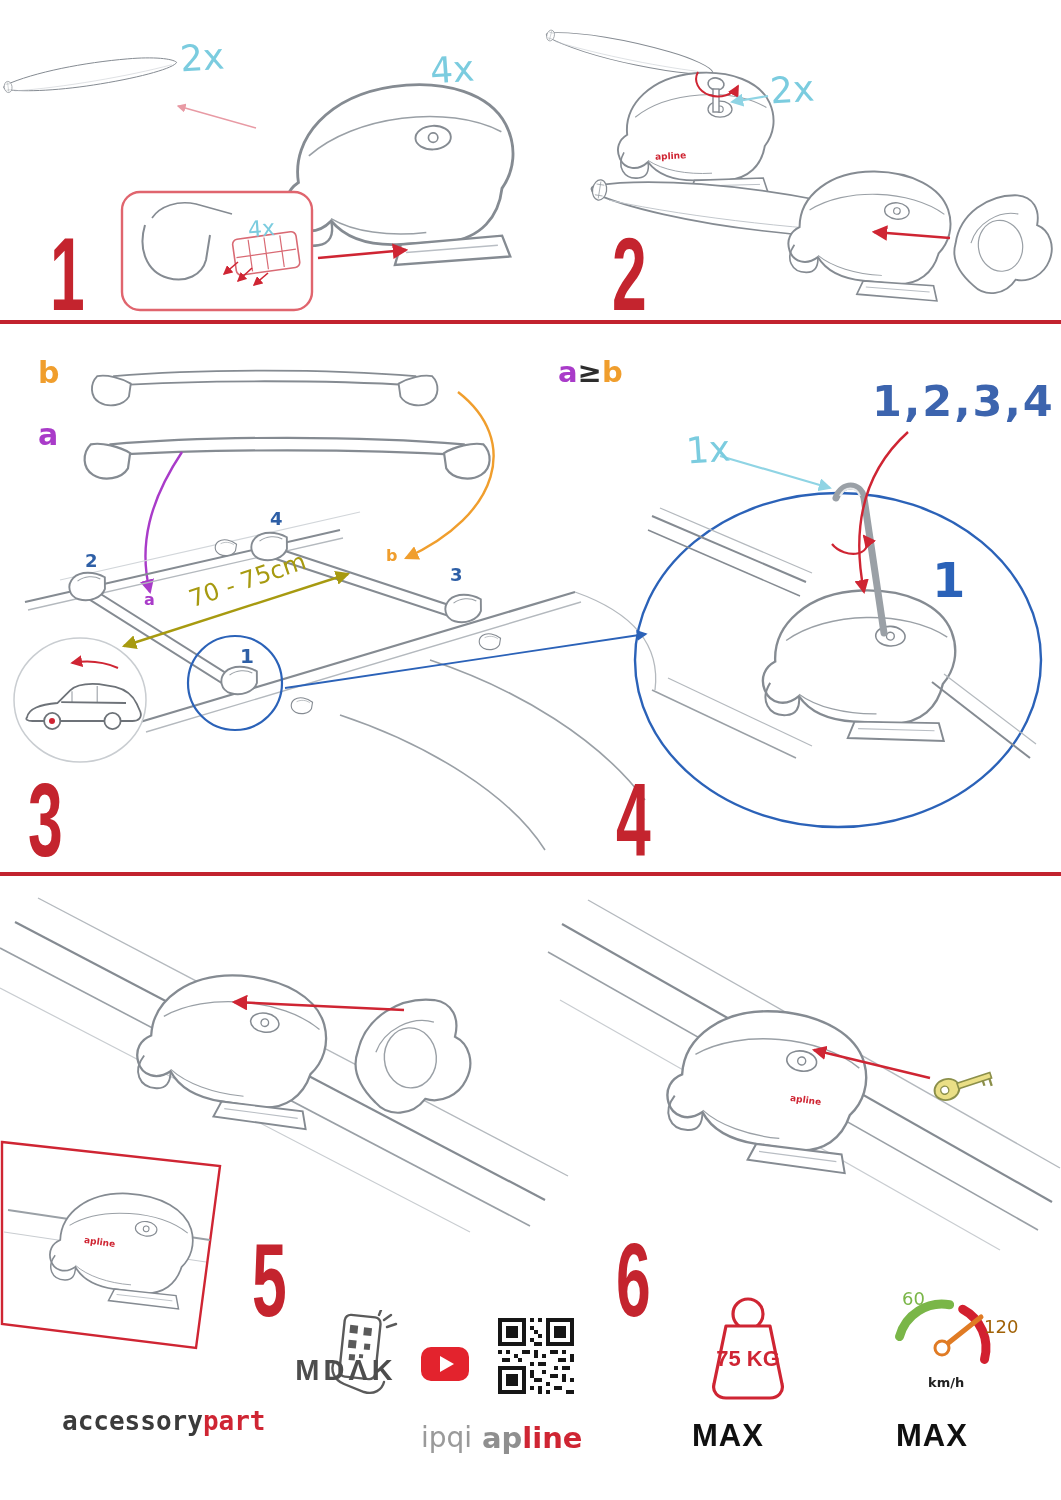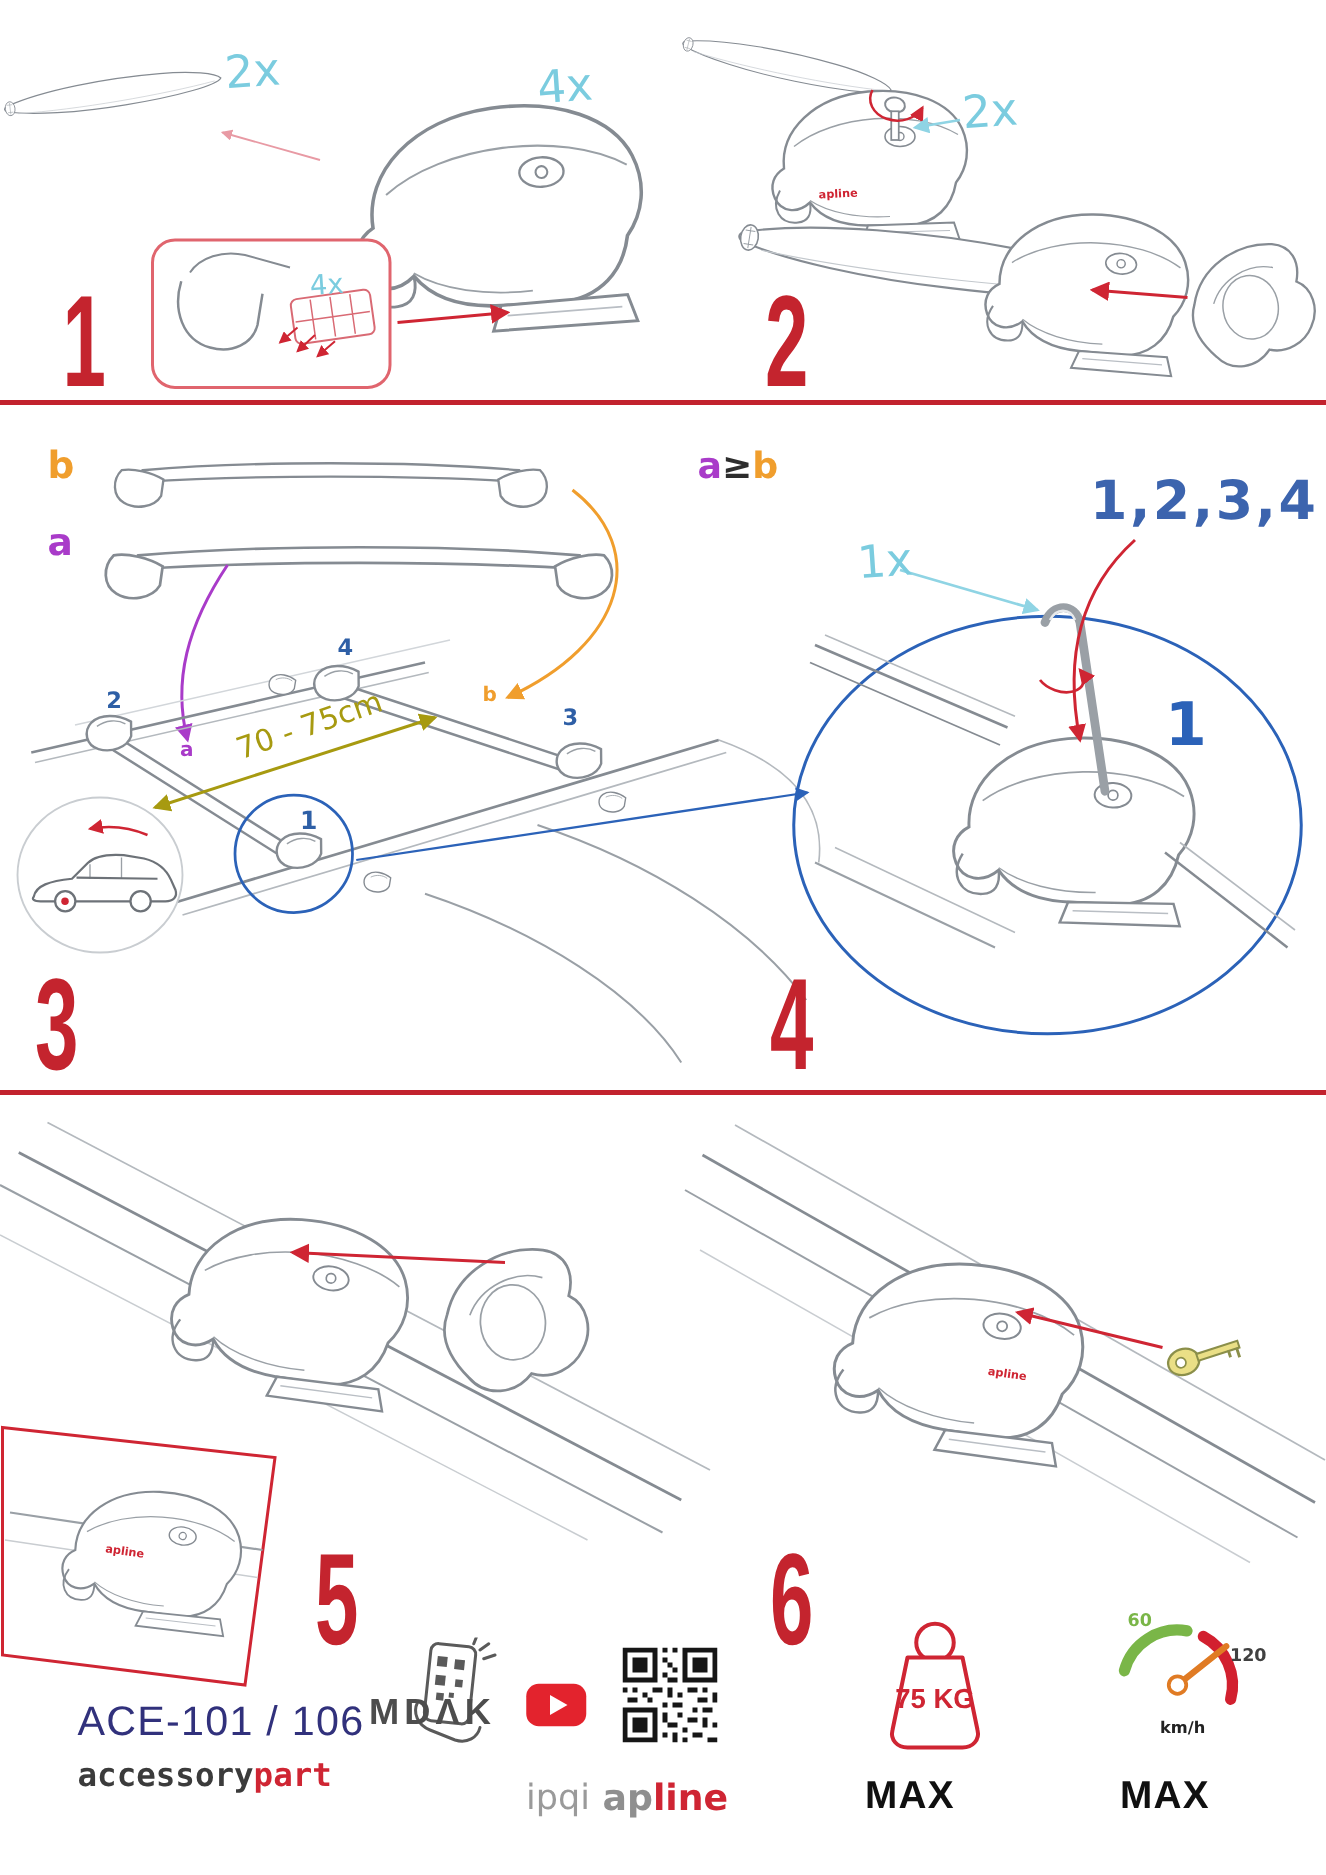--- a/index.html
+++ b/index.html
@@ -25,21 +25,21 @@
   .aplinesm{font-size:9px;font-weight:bold;color:#cf2533}
   .model{font-family:"Liberation Sans",sans-serif;font-size:33px;color:#31317c;letter-spacing:1px}
   .brand{font-family:"DejaVu Sans Mono",monospace;font-weight:bold;font-size:26px}
   .brand .dark{color:#3b3b3b}.brand .red{color:#cf2533}
   .mdak{font-family:"Liberation Sans",sans-serif;font-weight:bold;font-size:29px;color:#4d4d4d;letter-spacing:4px;text-align:center}
   .ipqi{font-size:28px;color:#9a9a9a;text-align:right}
   .apline .gray{color:#8f8f8f}.apline .red{color:#cf2533}
   .apline{font-weight:bold;font-size:29px;text-align:center}
   .kg{font-family:"Liberation Sans",sans-serif;font-weight:bold;font-size:22px;color:#cf2533;text-align:center}
   .max{font-family:"Liberation Sans",sans-serif;font-weight:bold;font-size:31px;color:#101010;text-align:left;letter-spacing:1px}
-  .gauge-lab{font-weight:bold;font-size:14px}
+  .gauge-lab{font-weight:normal;font-size:18px}
   .kmh{font-size:13px;color:#222;font-weight:bold}
 </style>
 </head>
 <body>
 
 <div class="page">
 
 <svg width="0" height="0" style="position:absolute">
   <defs>
     <marker id="ah-red" viewBox="0 0 10 10" refX="8.5" refY="5" markerWidth="6" markerHeight="6" orient="auto-start-reverse">
@@ -317,21 +317,20 @@
 <div class="t seq" style="left:872px;top:380px">1,2,3,4</div>
 <div class="t qty" style="left:686px;top:432px">1x</div>
 <div class="t bigblue" style="left:932px;top:556px">1</div>
 <div class="t stepnum" style="left:616px;top:768px">4</div>
 
 <div class="t aplinesm" style="left:84px;top:1238px;transform:rotate(8deg)">apline</div>
 <div class="t stepnum" style="left:252px;top:1228px">5</div>
 <div class="t aplinesm" style="left:790px;top:1096px;transform:rotate(8deg)">apline</div>
 <div class="t stepnum" style="left:616px;top:1228px">6</div>
 
-<div class="t model" style="left:62px;top:1360px">ACE-101 / 106</div>
 <div class="t brand" style="left:62px;top:1408px"><span class="dark">accessory</span><span class="red">part</span></div>
 
 <svg class="layer" style="left:320px;top:1310px" width="82" height="90">
   <g stroke="#5a5a5a" fill="none" stroke-width="2.4" stroke-linecap="round">
     <rect x="22" y="6" width="36" height="62" rx="6" transform="rotate(6 40 37)"></rect>
     <path d="M14,52 C10,60 14,70 24,74 L44,82 C54,85 62,80 64,72"></path>
     <path d="M64,10 L71,5 M67,17 L76,14 M59,5 L61,0"></path>
   </g>
   <g fill="#5a5a5a" transform="rotate(6 40 37)">
     <rect x="28" y="16" width="8" height="8"></rect>
@@ -409,17 +408,17 @@
 <div class="t kg" style="left:706px;top:1348px;width:84px">75 KG</div>
 <div class="t max" style="left:692px;top:1420px;width:112px">MAX</div>
 
 <svg class="layer" style="left:876px;top:1284px" width="132" height="118">
   <path d="M23.5,52.6 A44,44 0 0 1 73.6,20.7" fill="none" stroke="#7ab648" stroke-width="9" stroke-linecap="round"></path>
   <path d="M86.7,25.2 A44,44 0 0 1 108.5,75.4" fill="none" stroke="#d2202f" stroke-width="9" stroke-linecap="round"></path>
   <path d="M66,64 L105,33" stroke="#e07b24" stroke-width="5" stroke-linecap="round"></path>
   <circle cx="66" cy="64" r="7" fill="#fff" stroke="#e07b24" stroke-width="3"></circle>
 </svg>
 <div class="t gauge-lab" style="left:902px;top:1290px;color:#7ab648">60</div>
-<div class="t gauge-lab" style="left:984px;top:1318px;color:#404040">120</div>
+<div class="t gauge-lab" style="left:984px;top:1318px;color:#a16207">120</div>
 <div class="t kmh" style="left:928px;top:1376px">km/h</div>
 <div class="t max" style="left:896px;top:1420px;width:100px">MAX</div>
 
 </div>
 
 </body></html>

